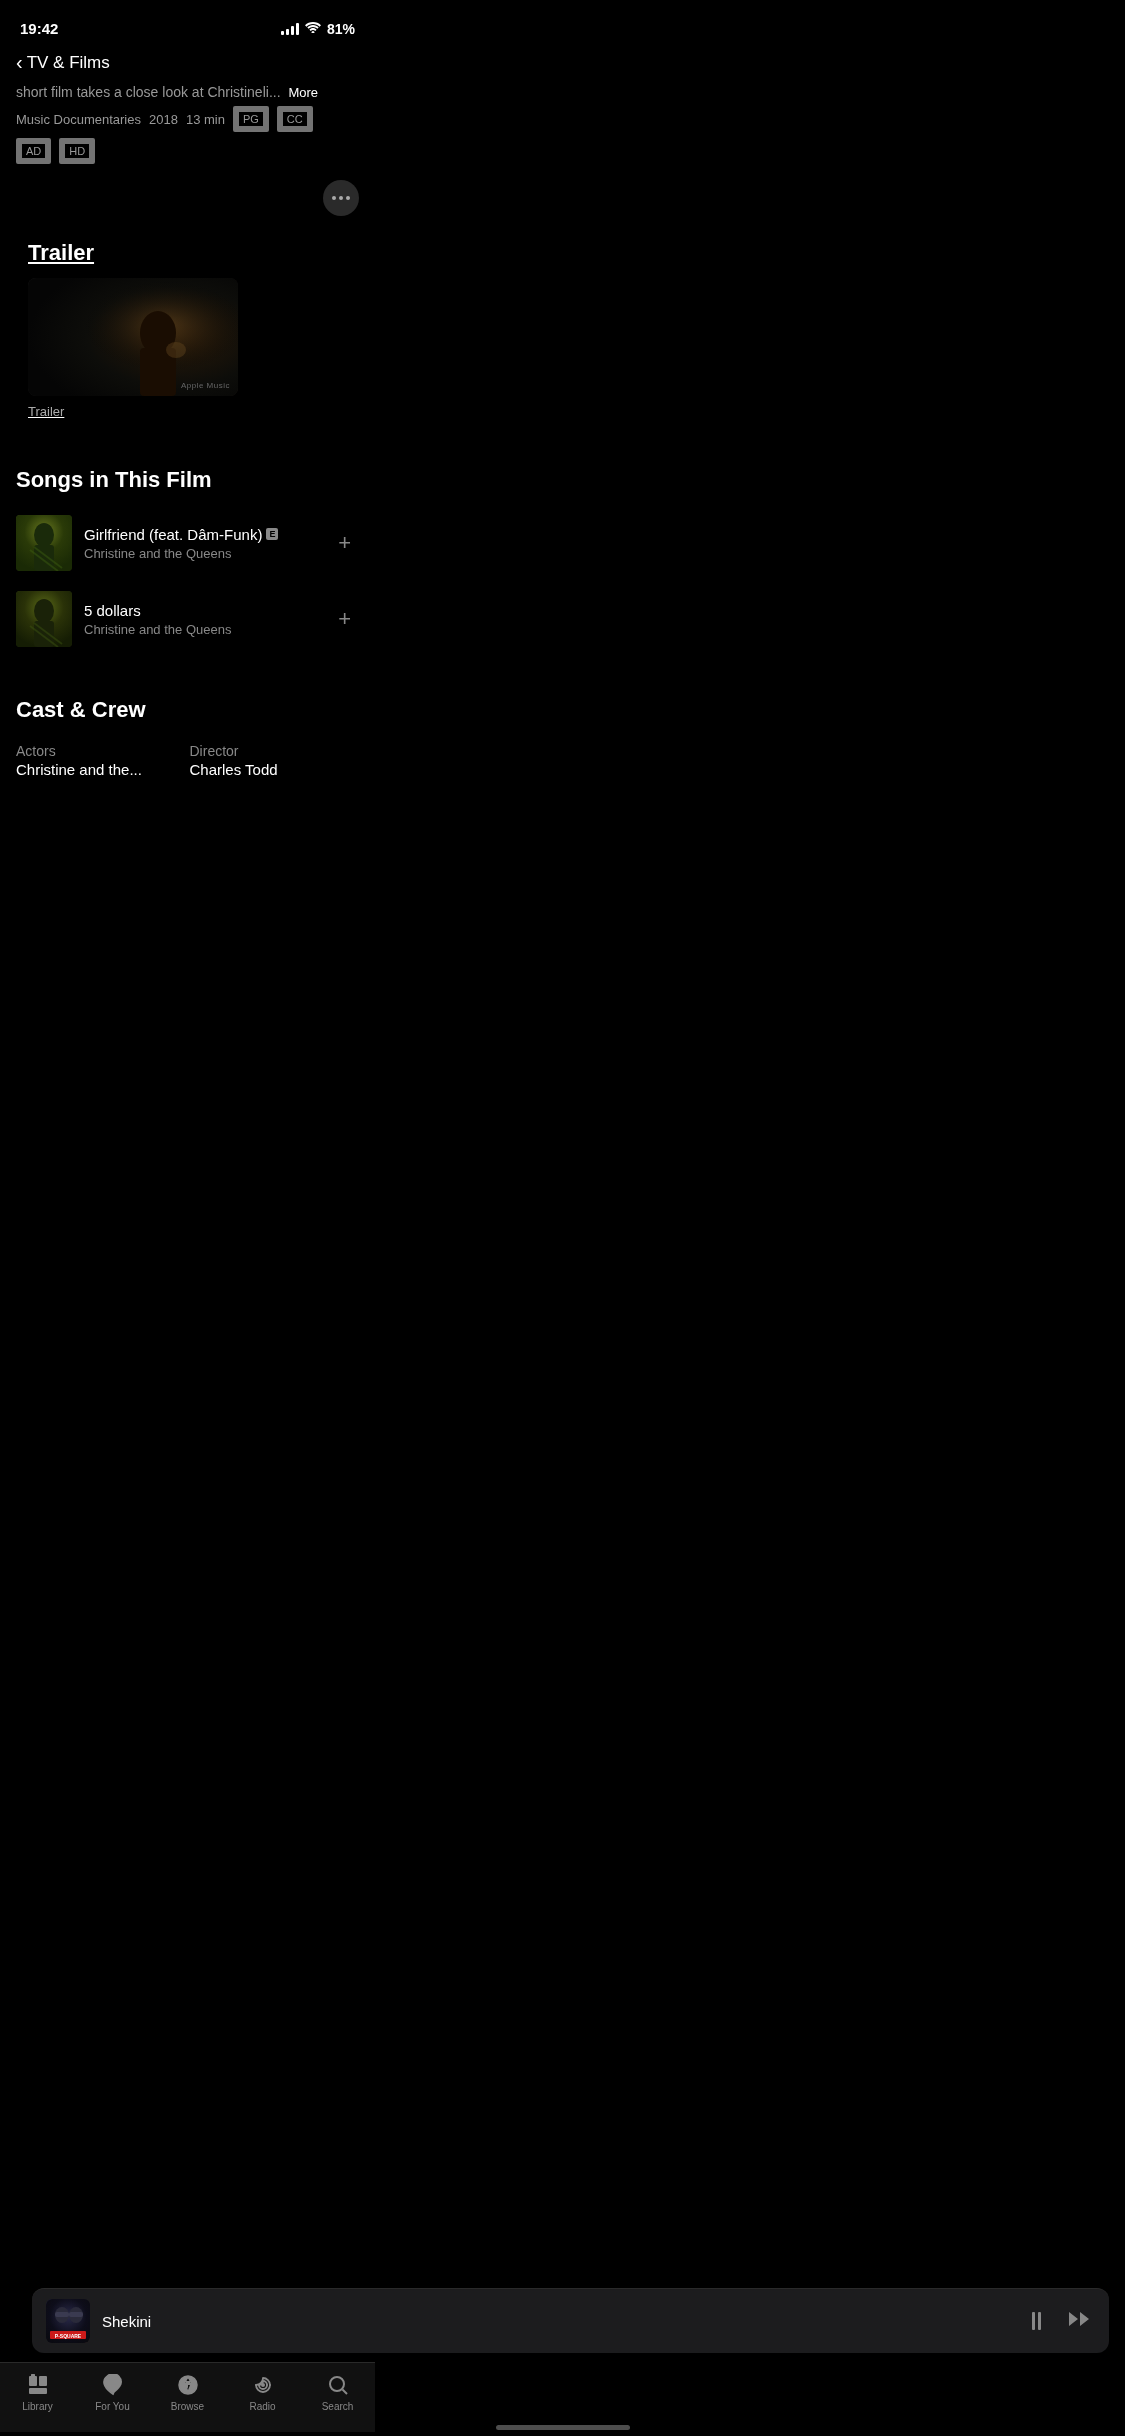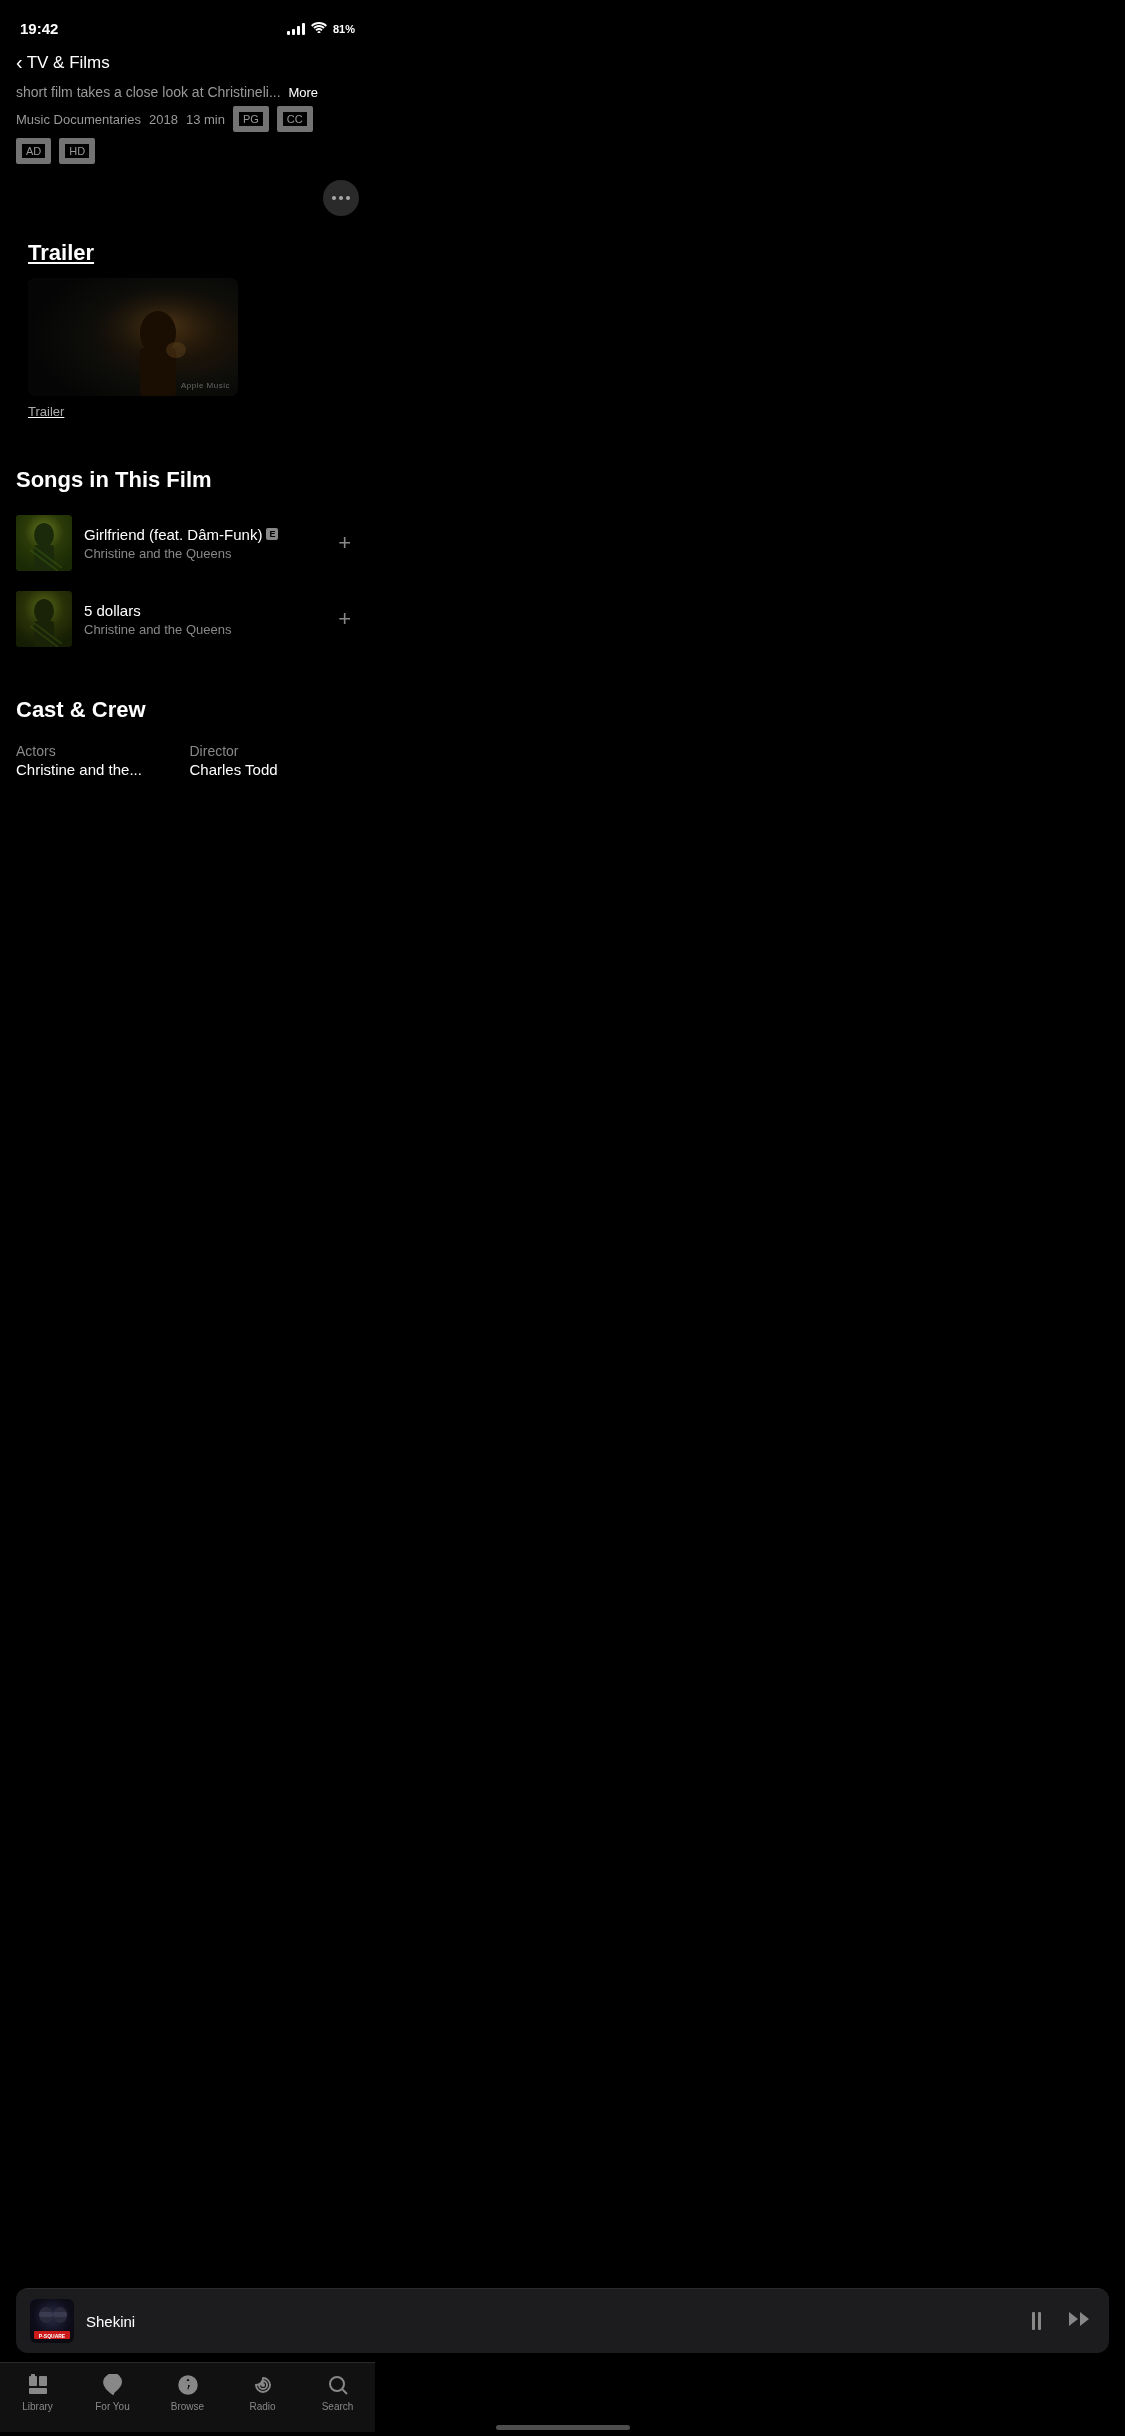--- a/index.html
+++ b/index.html
@@ -21,21 +21,21 @@
       justify-content: space-between;
       align-items: center;
       padding: 20px 20px 6px;
       font-size: 15px;
       font-weight: 600;
     }
     .status-right {
       display: flex;
       align-items: center;
       gap: 6px;
-      font-size: 11px;
+      font-size: 14px;
     }
     .signal-bars {
       display: flex;
       align-items: flex-end;
       gap: 2px;
       height: 12px;
     }
     .signal-bars span {
       background: #fff;
       width: 3px;
@@ -526,21 +526,21 @@
         <div class="cast-name">Christine and the...</div>
       </div>
       <div>
         <div class="cast-role">Director</div>
         <div class="cast-name">Charles Todd</div>
       </div>
     </div>
   </div>
 </div>
 
-<div class="mini-player" style="position:fixed;bottom:83px;left:8px;right:8px;width:auto;background:#1c1c1e;display:flex;align-items:center;padding:10px 14px;border-radius:12px;">
+<div class="mini-player" style="position:fixed;bottom:83px;left:24px;right:8px;width:auto;background:#1c1c1e;display:flex;align-items:center;padding:10px 14px;border-radius:12px;">
   <div class="mini-artwork">
     <div class="mini-artwork-inner">
 
       <svg width="44" height="44" viewBox="0 0 44 44">
         <defs>
           <radialGradient id="mini-bg" cx="50%" cy="40%" r="70%">
             <stop offset="0%" stop-color="#2a2a4a"></stop>
             <stop offset="60%" stop-color="#0d0d1a"></stop>
             <stop offset="100%" stop-color="#0a0a10"></stop>
           </radialGradient>

